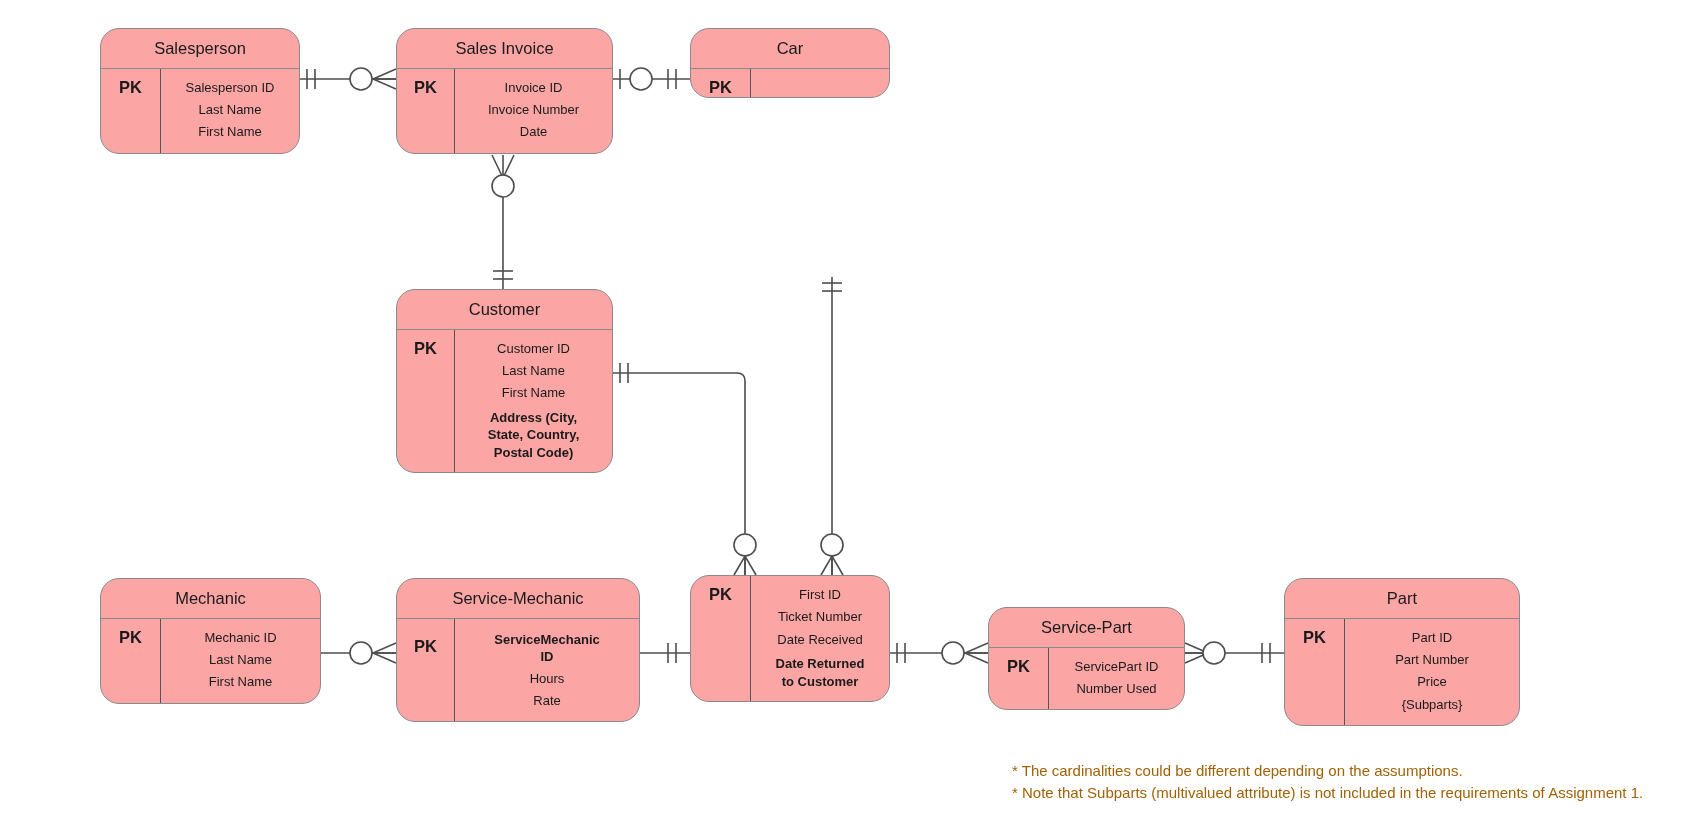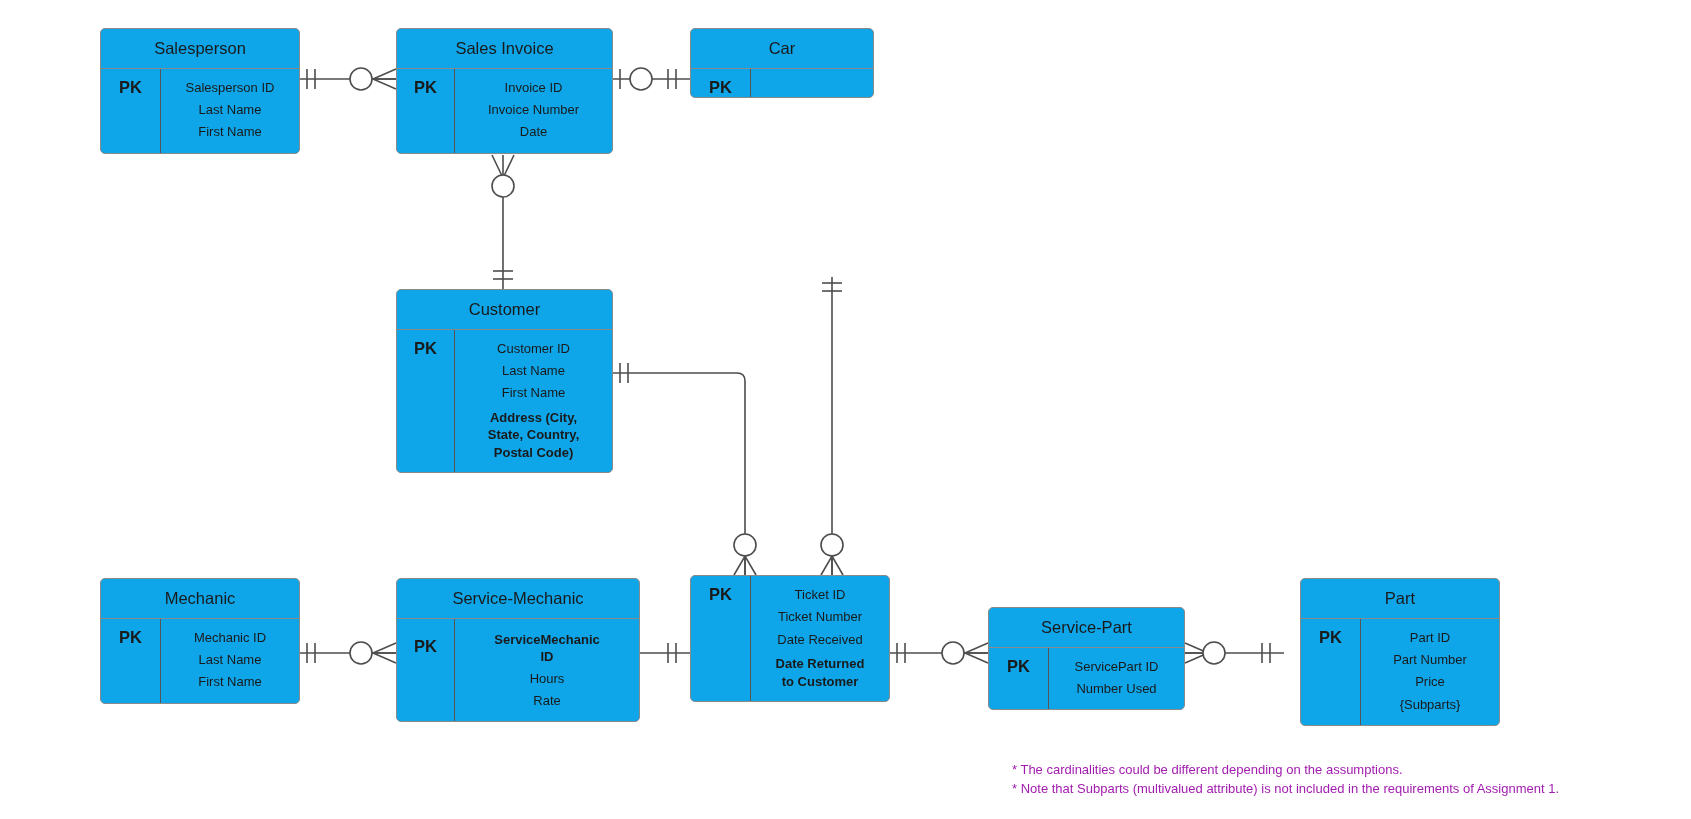--- a/index.html
+++ b/index.html
@@ -33,22 +33,22 @@
     fill: none;
   }
   svg#wires circle.ring {
     fill: #ffffff;
   }
 
   .entity {
     position: absolute;
     box-sizing: border-box;
     border: 1.4px solid #8a8a8a;
-    border-radius: 5px;
-    background: #0ea5e9;
+    border-radius: 19px;
+    background: #fca5a5;
     overflow: hidden;
   }
   .entity-title {
     text-align: center;
     font-size: 16.5px;
     line-height: 1.25;
     padding: 9px 4px 9px 4px;
     border-bottom: 1.4px solid #8a8a8a;
     white-space: nowrap;
   }
@@ -78,23 +78,23 @@
     white-space: pre-line;
   }
   .attr.multi {
     line-height: 1.35;
     padding: 4px 0 2px 0;
     font-weight: bold;
   }
 
   .footnotes {
     position: absolute;
-    font-size: 13px;
+    font-size: 15px;
     line-height: 1.48;
-    color: #a21caf;
+    color: #a16207;
     white-space: nowrap;
   }
   .footnote-line { display: block; }
 </style>
 </head>
 <body>
 
 <div id="canvas">
 
   <svg id="wires" viewBox="0 0 1691 819" preserveAspectRatio="none">
@@ -199,21 +199,21 @@
         <span>PK</span>
       </div>
       <div class="attr-col">
         <div class="attr">Invoice ID</div>
         <div class="attr">Invoice Number</div>
         <div class="attr">Date</div>
       </div>
     </div>
   </div>
 
-  <div class="entity" style="left:690px; top:28px; width:184px;">
+  <div class="entity" style="left:690px; top:28px; width:200px;">
     <div class="entity-title">Car</div>
     <div class="entity-body">
       <div class="key-col" style="width:60px;">
         <span>PK</span>
       </div>
     </div>
   </div>
 
   <div class="entity" style="left:396px; top:289px; width:217px;">
     <div class="entity-title">Customer</div>
@@ -225,21 +225,21 @@
         <div class="attr">Customer ID</div>
         <div class="attr">Last Name</div>
         <div class="attr">First Name</div>
         <div class="attr multi">Address (City,
 State, Country,
 Postal Code)</div>
       </div>
     </div>
   </div>
 
-  <div class="entity" style="left:100px; top:578px; width:200px;">
+  <div class="entity" style="left:100px; top:578px; width:221px;">
     <div class="entity-title">Mechanic</div>
     <div class="entity-body">
       <div class="key-col" style="width:60px;">
         <span>PK</span>
       </div>
       <div class="attr-col">
         <div class="attr">Mechanic ID</div>
         <div class="attr">Last Name</div>
         <div class="attr">First Name</div>
       </div>
@@ -260,21 +260,21 @@
       </div>
     </div>
   </div>
 
   <div class="entity" style="left:690px; top:575px; width:200px;">
     <div class="entity-body">
       <div class="key-col" style="width:60px;">
         <span>PK</span>
       </div>
       <div class="attr-col">
-        <div class="attr">Ticket ID</div>
+        <div class="attr">First ID</div>
         <div class="attr">Ticket Number</div>
         <div class="attr">Date Received</div>
         <div class="attr multi">Date Returned
 to Customer</div>
       </div>
     </div>
   </div>
 
   <div class="entity" style="left:988px; top:607px; width:197px;">
     <div class="entity-title">Service-Part</div>
@@ -282,21 +282,21 @@
       <div class="key-col" style="width:60px;">
         <span>PK</span>
       </div>
       <div class="attr-col">
         <div class="attr">ServicePart ID</div>
         <div class="attr">Number Used</div>
       </div>
     </div>
   </div>
 
-  <div class="entity" style="left:1284px; top:578px; width:200px;margin-left:16px;">
+  <div class="entity" style="left:1284px; top:578px; width:236px;">
     <div class="entity-title">Part</div>
     <div class="entity-body">
       <div class="key-col" style="width:60px;">
         <span>PK</span>
       </div>
       <div class="attr-col">
         <div class="attr">Part ID</div>
         <div class="attr">Part Number</div>
         <div class="attr">Price</div>
         <div class="attr">{Subparts}</div>

